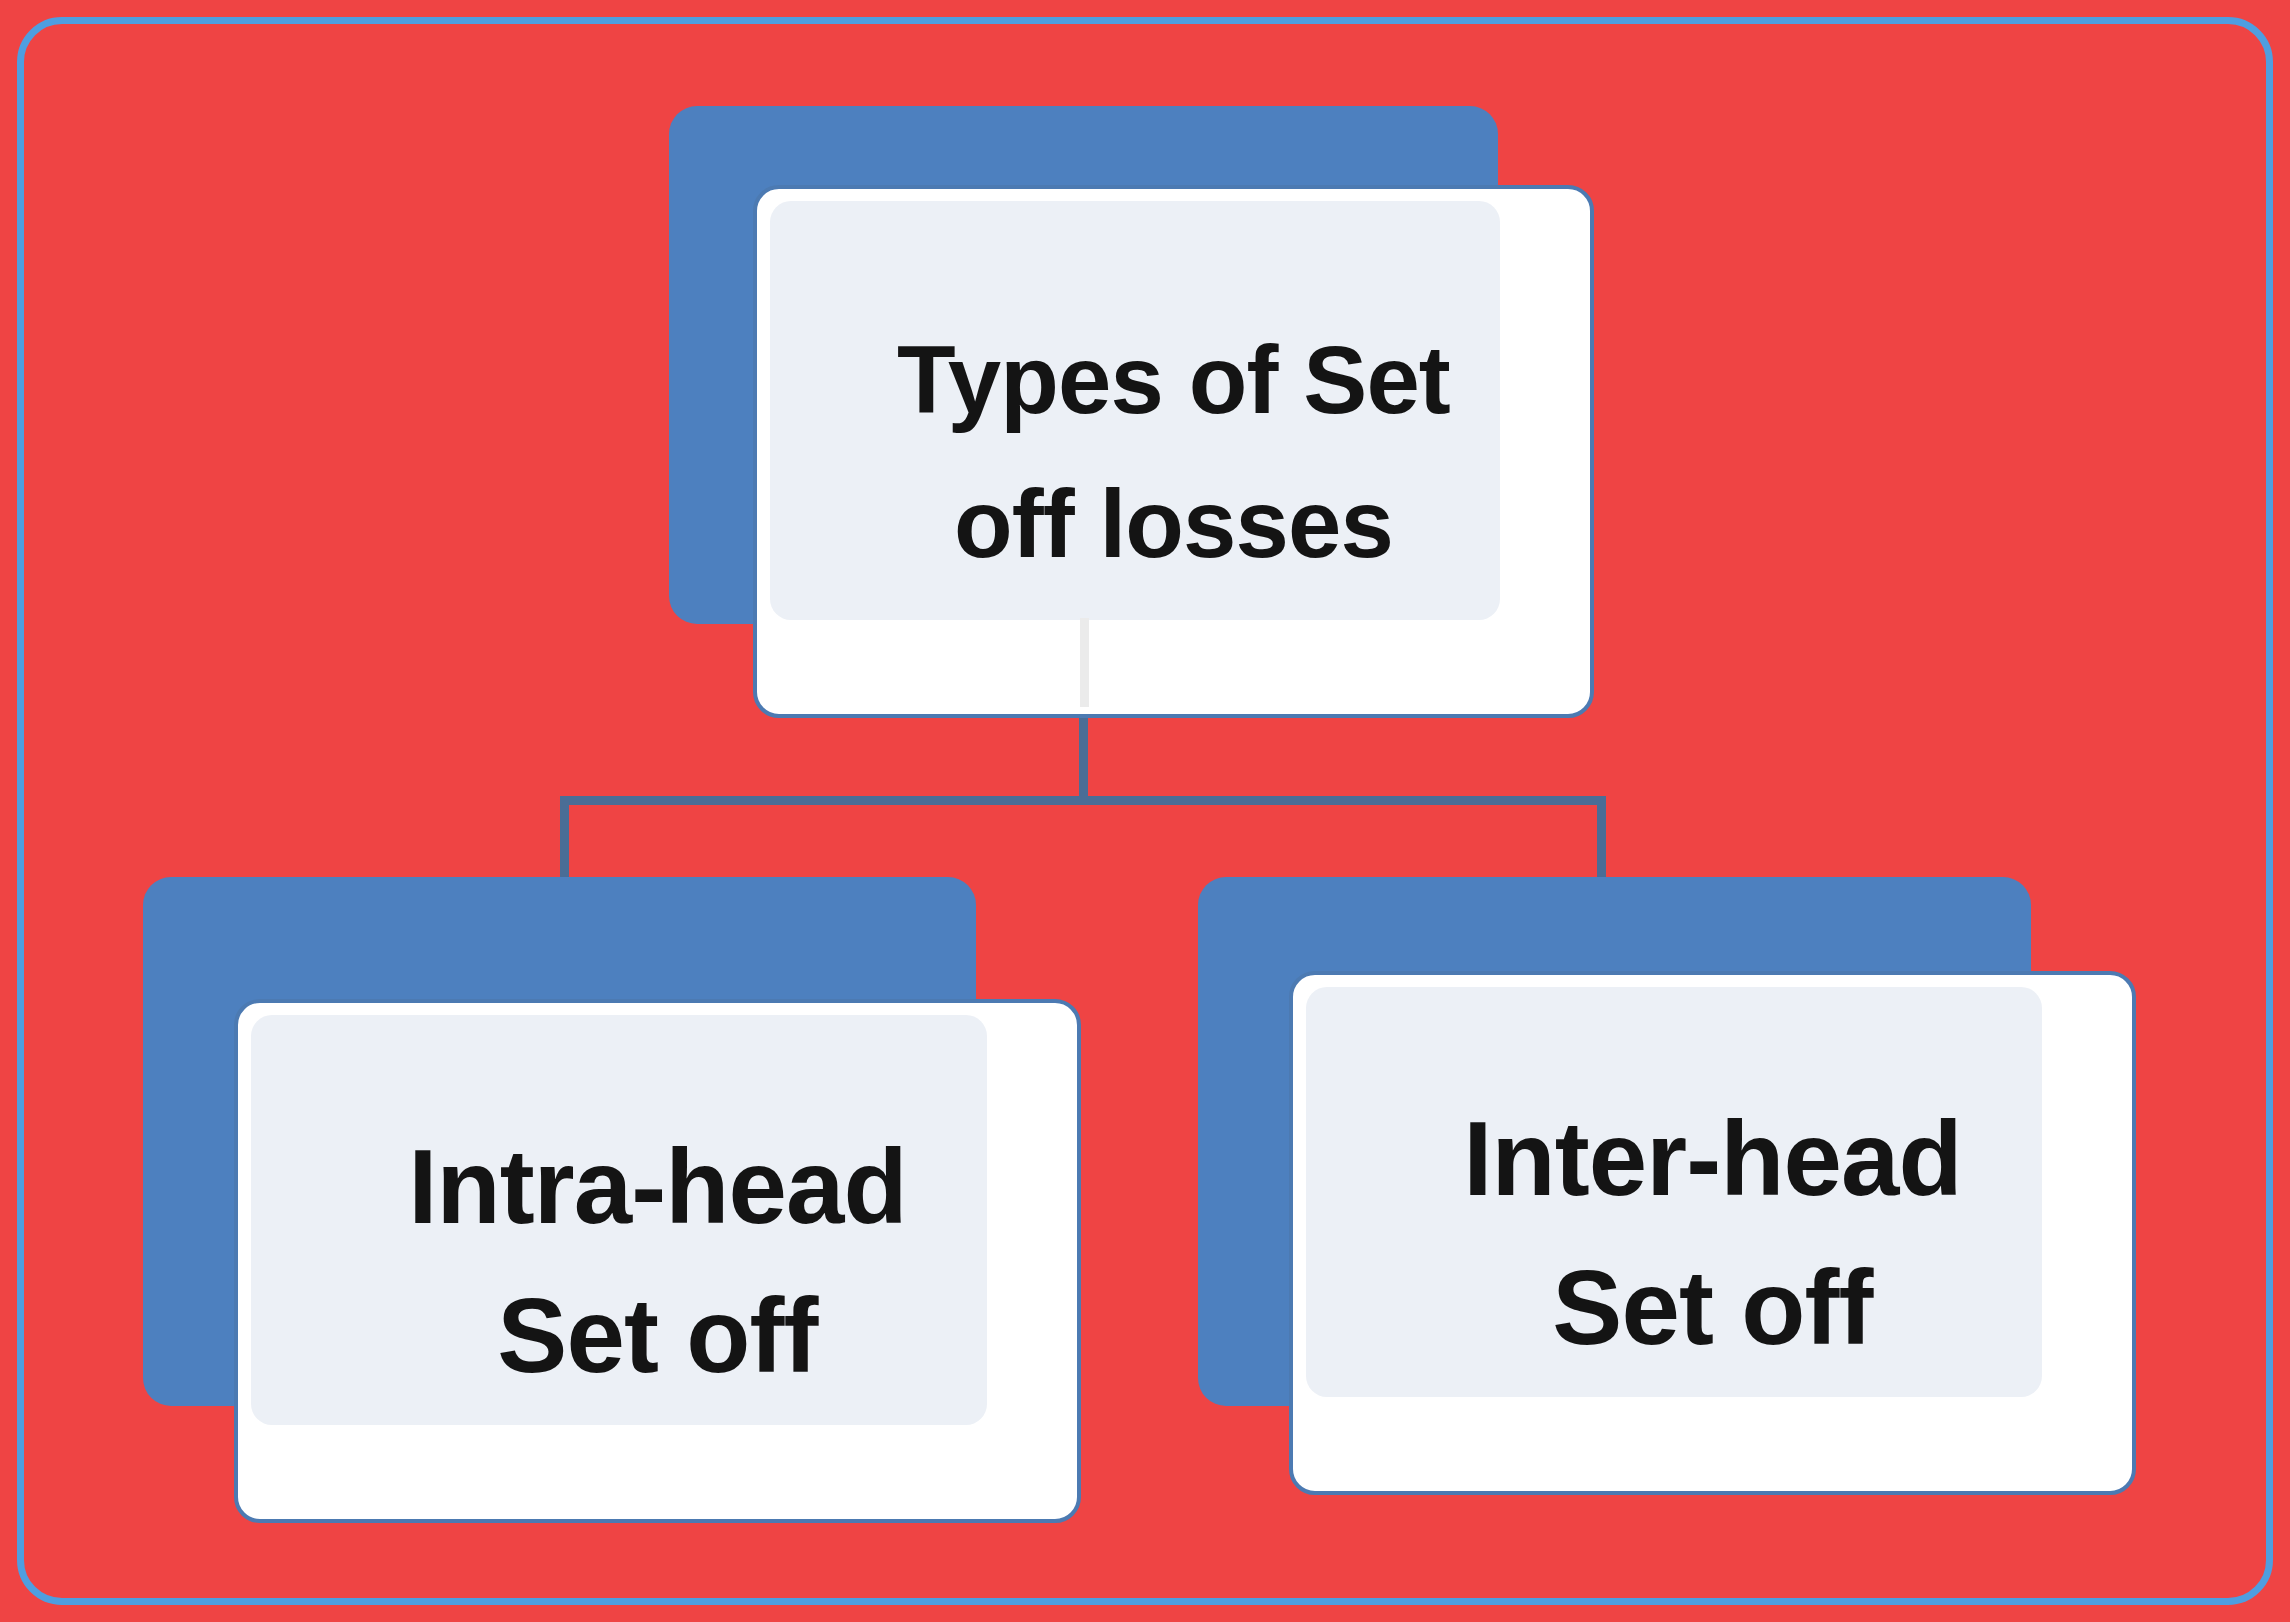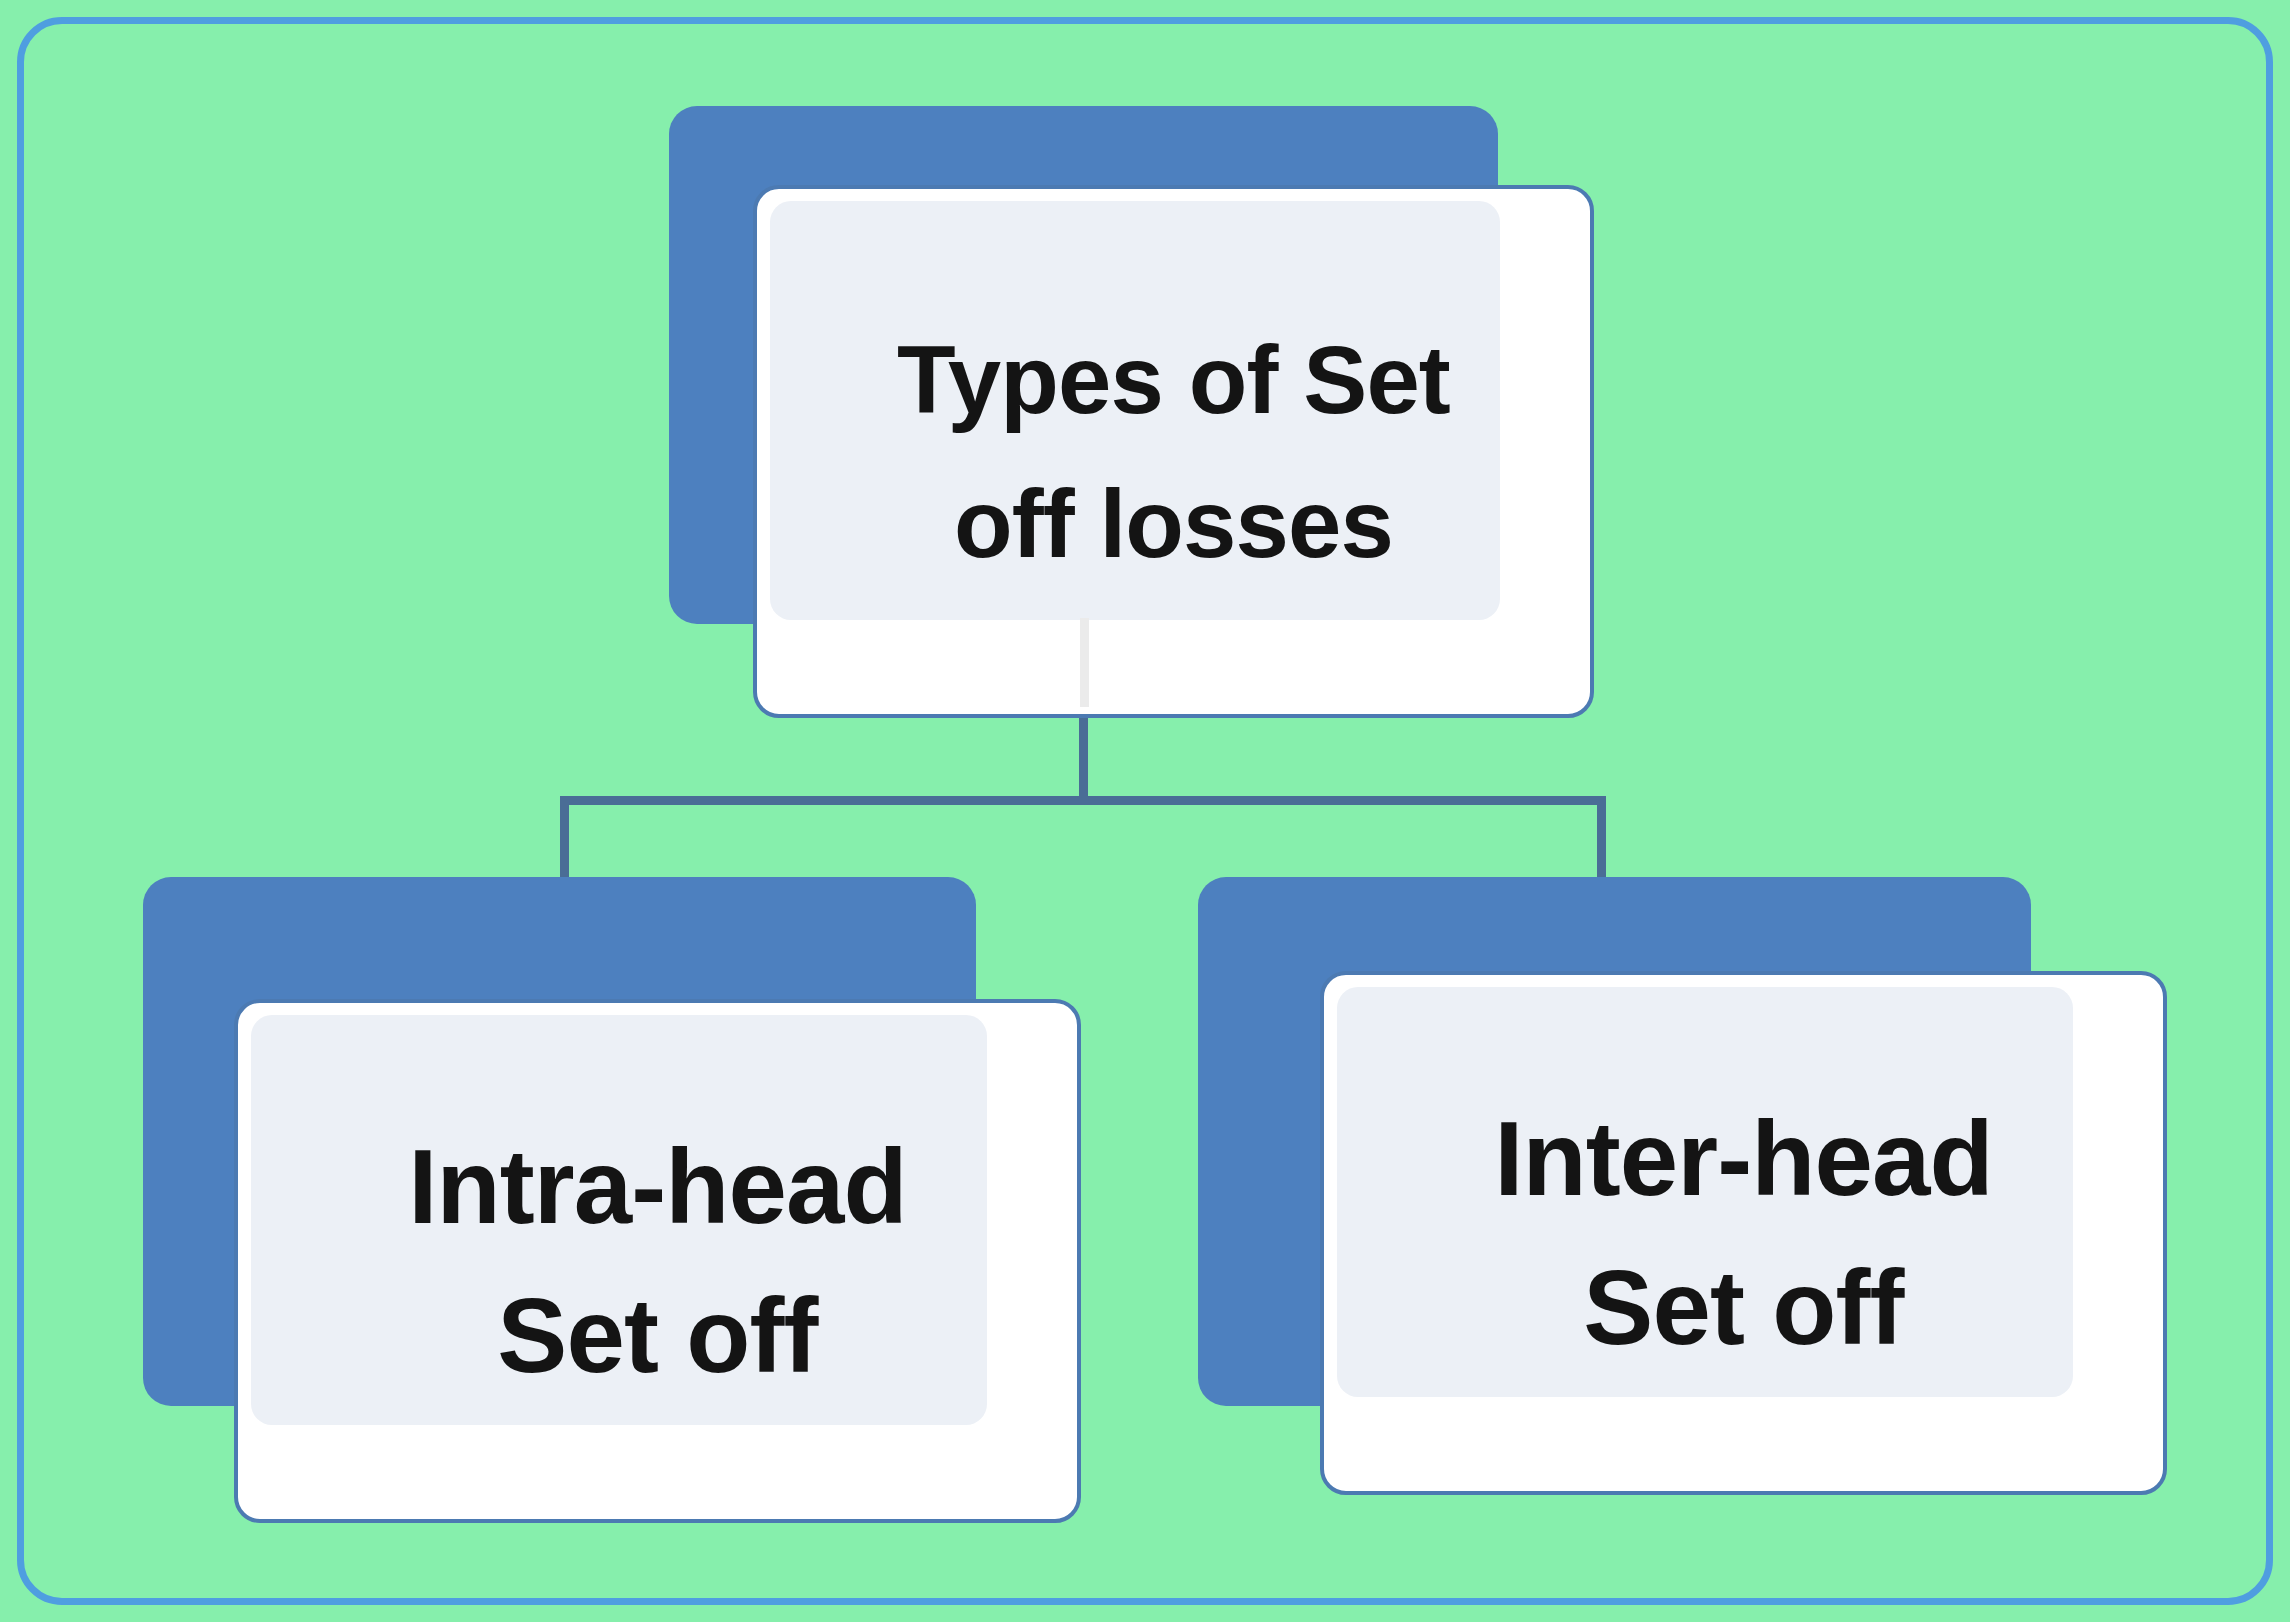--- a/index.html
+++ b/index.html
@@ -1,19 +1,19 @@
 <!DOCTYPE html>
 <html style="font-size:15px"><head>
 <meta charset="utf-8">
 <style>
   html,body{margin:0;padding:0;background:#ffffff;}
   #canvas{
     position:relative;
     width:2290px;height:1622px;
-    background:#86efac;
+    background:#ef4444;
     font-family:"Liberation Sans","DejaVu Sans",sans-serif;
     overflow:hidden;
   }
   
   .frame{
     position:absolute;left:17px;top:17px;right:17px;bottom:17px;
     border:7.5px solid #4f9ee0;
     border-radius:45px;
     background:transparent;
   }
@@ -58,21 +58,21 @@
     position:absolute;z-index:2;
     left:323px;top:429px;width:8.5px;height:89px;
     background:#ebebeb;
   }
   
   .back.root  {left:669px; top:106px;width:829px;height:518px;}
   .front.root {left:753px; top:185px;width:841px;height:533px;}
   .back.left  {left:143px; top:877px;width:833px;height:529px;}
   .front.left {left:234px; top:999px;width:847px;height:524px;}
   .back.right {left:1198px;top:877px;width:833px;height:529px;}
-  .front.right{left:1320px;top:971px;width:847px;height:524px;}
+  .front.right{left:1289px;top:971px;width:847px;height:524px;}
 </style>
 </head>
 <body>
 
 <div id="canvas">
 
   <div class="frame"></div>
 
   <div class="line v-top"></div>
   <div class="line h-main"></div>

